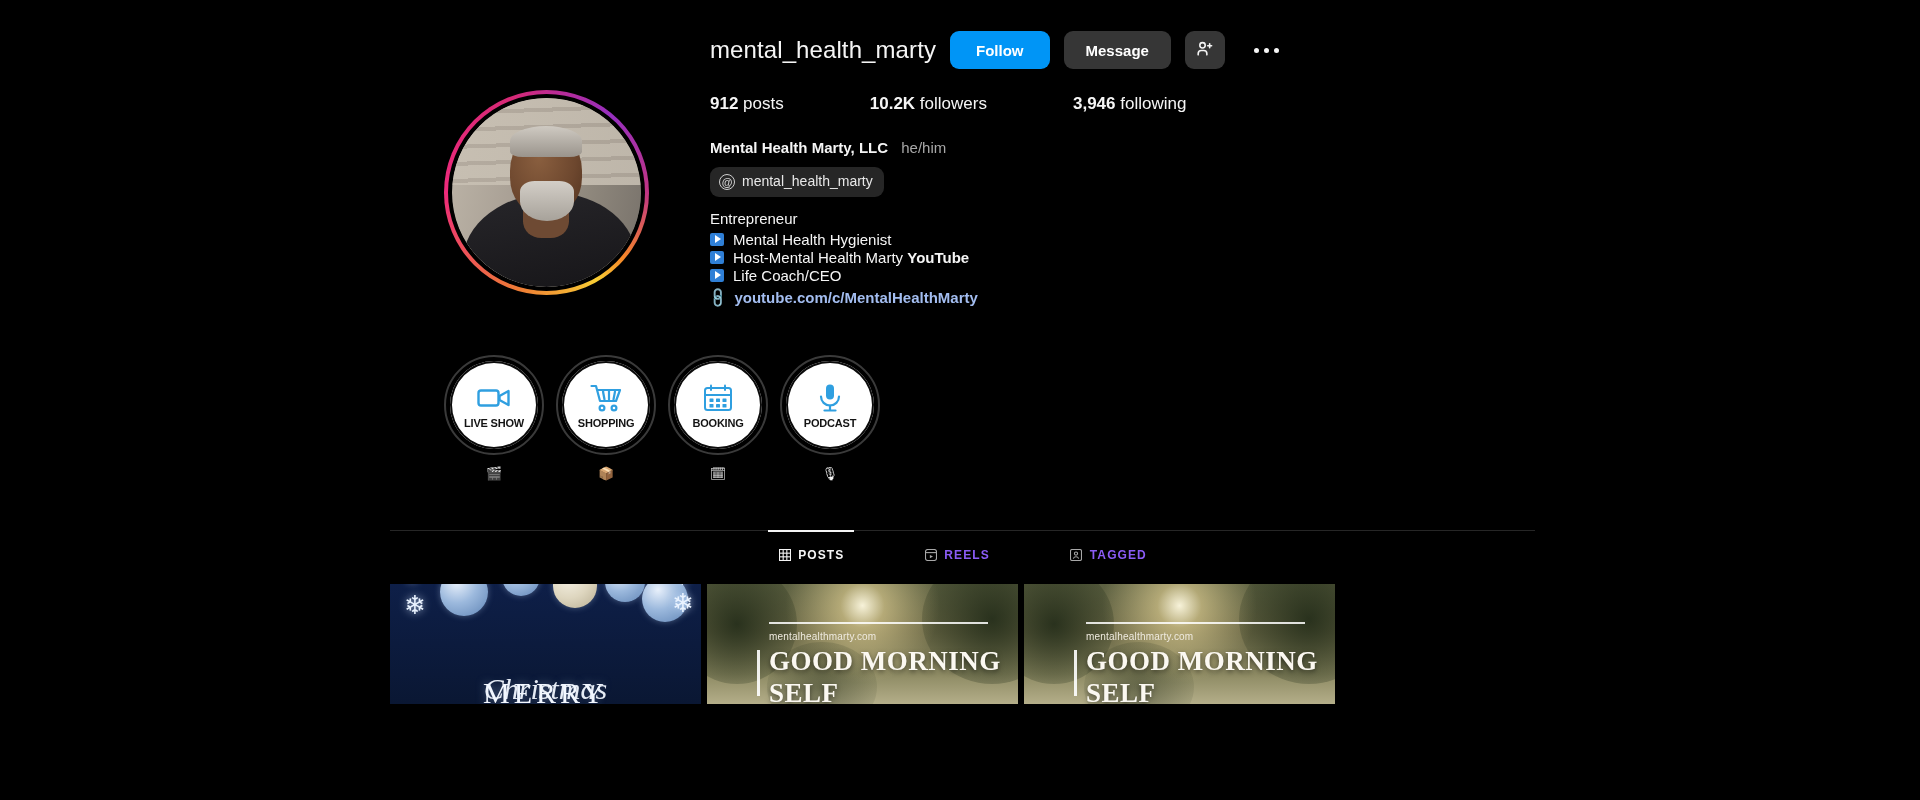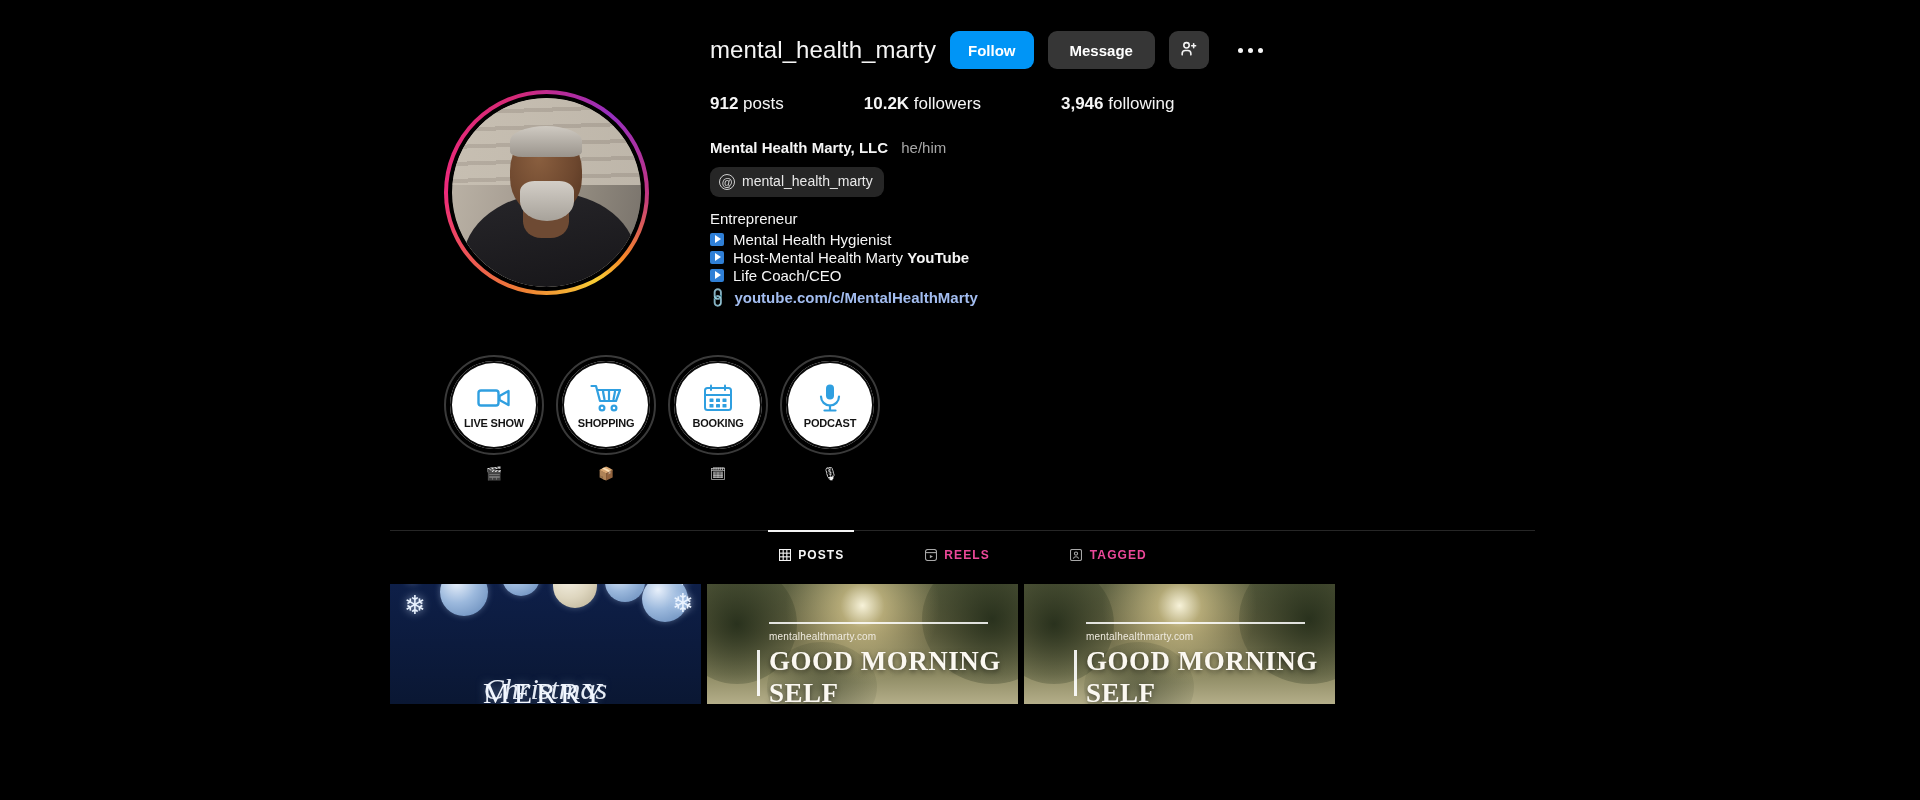--- a/index.html
+++ b/index.html
@@ -78,37 +78,37 @@
 
   .info-col { flex:1; padding-left:8px; }
 
   
   .row-user { display:flex; align-items:center; gap:14px; height:44px; }
   .username { font-size:24px; color:#f5f5f5; font-weight:400; letter-spacing:.1px; }
   .btn {
     height:38px; border-radius:9px; border:none;
     font-size:15px; font-weight:700; color:#fff;
     display:flex; align-items:center; justify-content:center;
-    cursor:pointer; padding:0 18px; font-family:inherit;
+    cursor:pointer; padding:0 26px; font-family:inherit;
   }
   .btn-follow { background:#0095f6; }
   .btn-message { background:#363636; padding:0 22px; }
   .btn-icon {
     width:40px; height:38px; background:#363636; border-radius:9px;
     display:flex; align-items:center; justify-content:center; border:none; cursor:pointer;
   }
   .btn-more {
     width:44px; height:38px; background:transparent; border:none;
     display:flex; align-items:center; justify-content:center; gap:5px; cursor:pointer;
     margin-left:6px;
   }
   .dot { width:5px; height:5px; border-radius:50%; background:#f5f5f5; display:block; }
 
   
-  .row-stats { display:flex; gap:10px; margin-top:22px; font-size:17px; color:#f5f5f5; }
+  .row-stats { display:flex; gap:16px; margin-top:22px; font-size:17px; color:#f5f5f5; }
   .stat { margin-right:70px; }
   .stat b { font-weight:700; }
   .stat span { font-weight:400; }
 
   
   .bio { margin-top:23px; font-size:15px; color:#f5f5f5; line-height:1.42; }
   .bio-name { font-weight:700; font-size:15px; }
   .bio-pronoun { color:#a8a8a8; font-weight:400; margin-left:9px; font-size:15px; }
   .threads-badge {
     display:inline-flex; align-items:center; gap:7px;
@@ -161,21 +161,21 @@
   .hl-label { margin-top:11px; font-size:12px; color:#f5f5f5; height:16px;
               display:flex; align-items:center; justify-content:center; }
   .hl-emoji { font-size:13px; line-height:1; filter:saturate(.9); }
 
   
   .tabs-wrap { margin-top:48px; border-top:1px solid #262626; position:relative; }
   .tabs { display:flex; justify-content:center; gap:60px; }
   .tab {
     display:flex; align-items:center; gap:7px;
     padding:17px 10px 14px; font-size:12px; font-weight:700;
-    letter-spacing:1.1px; color:#ec4899; cursor:pointer; position:relative;
+    letter-spacing:1.1px; color:#8b5cf6; cursor:pointer; position:relative;
   }
   .tab.active { color:#f5f5f5; }
   .tab.active::before {
     content:""; position:absolute; top:-1px; left:0; right:0;
     height:2px; background:#f5f5f5;
   }
   .tab-ico { width:13px; height:13px; display:flex; align-items:center; justify-content:center; }
 
   
   .grid { display:flex; gap:6px; margin-top:8px; }

